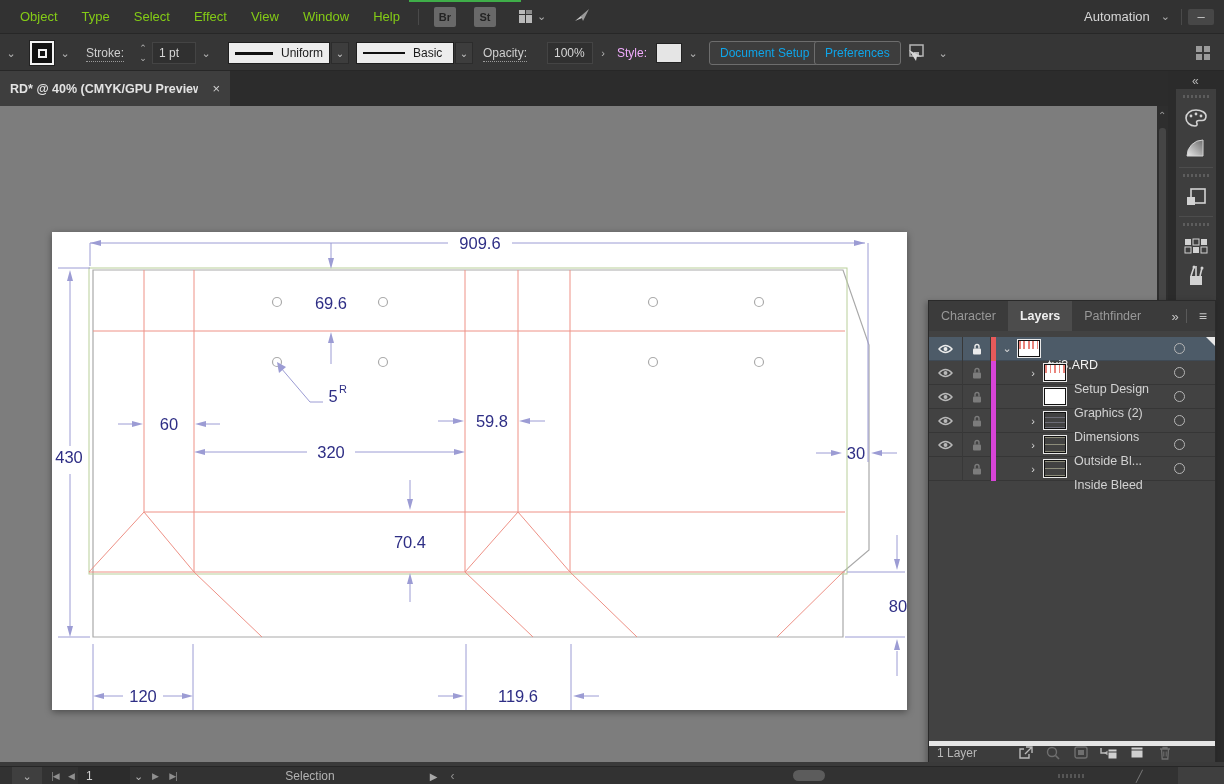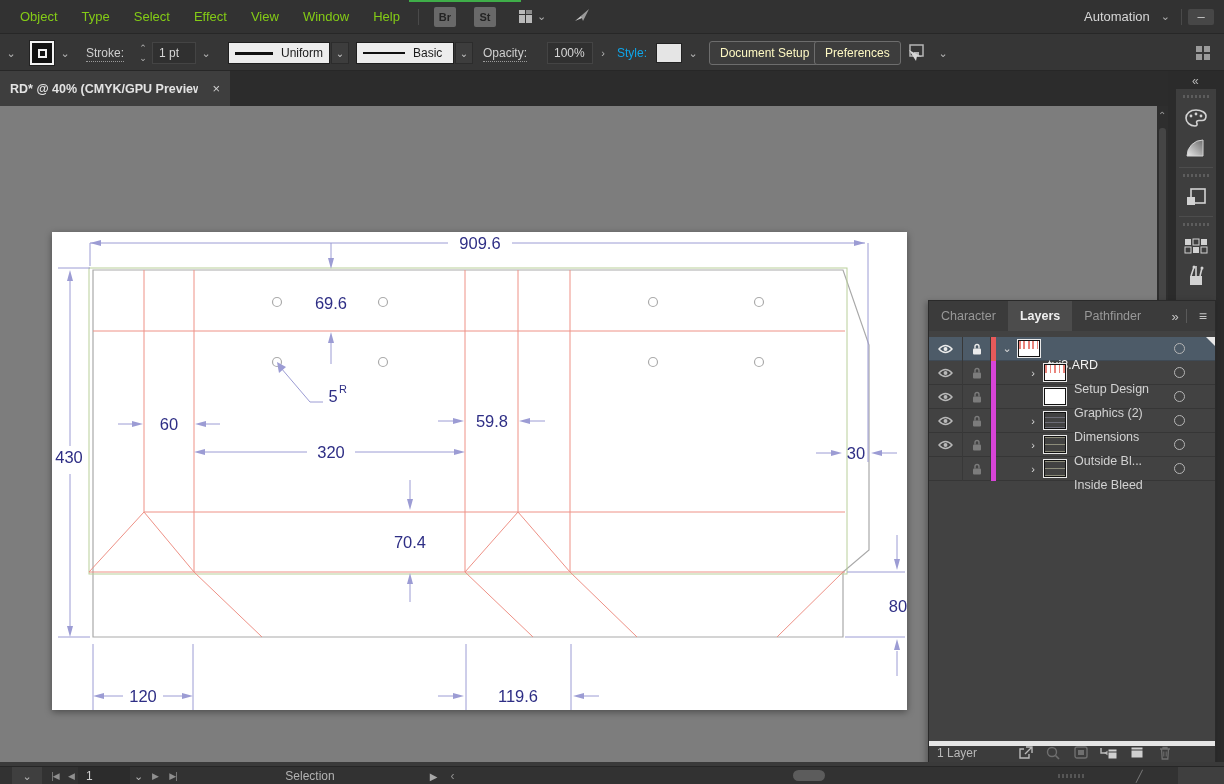--- a/index.html
+++ b/index.html
@@ -46,21 +46,21 @@
     color:#b5b5b5; font-size:9px; line-height:10px; }
   .field { height:22px; background:#303030; border:1px solid #444; color:#d6d6d6; font-size:12px;
     display:flex; align-items:center; padding:0 6px; }
   .wcombo { height:22px; background:#ededed; border:1px solid #1f1f1f; display:flex; align-items:center;
     padding:0 6px; color:#1a1a1a; font-size:12px; }
   .wcombo .linegfx { width:42px; height:3px; background:#111; margin-right:8px; }
   .wcombo .linegfx.thin { height:2px; }
   .darkchev { height:22px; width:18px; background:#3d3d3d; border:1px solid #2c2c2c; color:#c5c5c5;
     display:flex; align-items:center; justify-content:center; font-size:10px; }
   .obbtn { height:24px; top:7px; background:#3d3d3d; border:1px solid #6d6d6d; border-radius:3px;
-    color:#fef9c3; font-size:12px; display:flex; align-items:center; padding:0 10px; }
+    color:#0ea5e9; font-size:12px; display:flex; align-items:center; padding:0 10px; }
   .griddots { left:1196px; top:12px; display:grid; grid-template-columns:6px 6px; grid-template-rows:6px 6px; gap:2px; }
   .griddots span { background:#9a9a9a; }
   .snapicon svg { display:block; }
 
   
   .tabstrip { position:absolute; left:0; top:71px; width:1168px; height:35px; background:#2c2c2c; }
   .doctab { position:absolute; left:0; top:0; width:230px; height:35px; background:#3e3e3e;
     display:flex; align-items:center; padding:0 10px; }
   .doctab .title { color:#e3e3e3; font-size:12.5px; font-weight:bold; white-space:nowrap; overflow:hidden; }
   .doctab .x { margin-left:14px; color:#cfcfcf; font-size:13px; }
@@ -195,21 +195,21 @@
     </span>
     <span class="darkchev" style="left:331px">⌄</span>
     <span class="wcombo" style="left:356px; width:98px">
       <span class="linegfx thin"></span>
       <span>Basic</span>
     </span>
     <span class="darkchev" style="left:455px">⌄</span>
     <span class="oblabel dotted" style="left:483px">Opacity:</span>
     <span class="field" style="left:547px; width:46px">100%</span>
     <span class="ob-chev" style="left:594px">›</span>
-    <span class="oblabel" style="left:617px; color:#0ea5e9">Style:</span>
+    <span class="oblabel" style="left:617px; color:#f0abfc">Style:</span>
     <span style="left:656px; top:9px; width:26px; height:20px; background:#e5e5e5; border:1px solid #222; position:absolute"></span>
     <span class="ob-chev" style="left:684px">⌄</span>
     <button class="obbtn" style="left:709px; position:absolute">Document Setup</button>
     <button class="obbtn" style="left:814px; position:absolute">Preferences</button>
     <span class="snapicon" style="left:906px; top:10px; position:absolute">
       <svg width="22" height="18" viewBox="0 0 22 18">
           <rect x="4" y="1" width="13" height="11" fill="none" stroke="#b5b5b5" stroke-width="1.5"></rect>
           <rect x="8" y="8" width="5" height="5" fill="#b5b5b5"></rect>
           <path d="M3 6 L10 17 L11 12 L16 13 Z" fill="#d6d6d6"></path>
         </svg>

